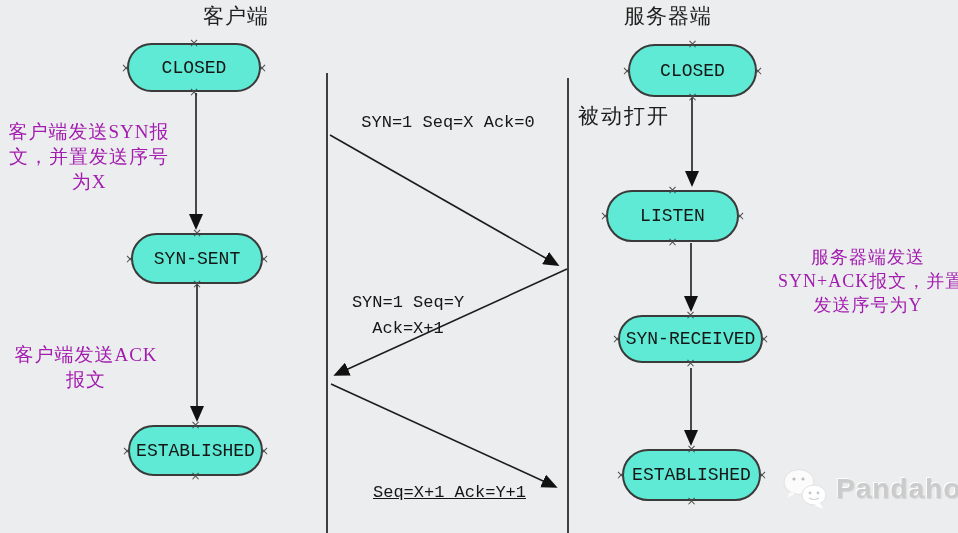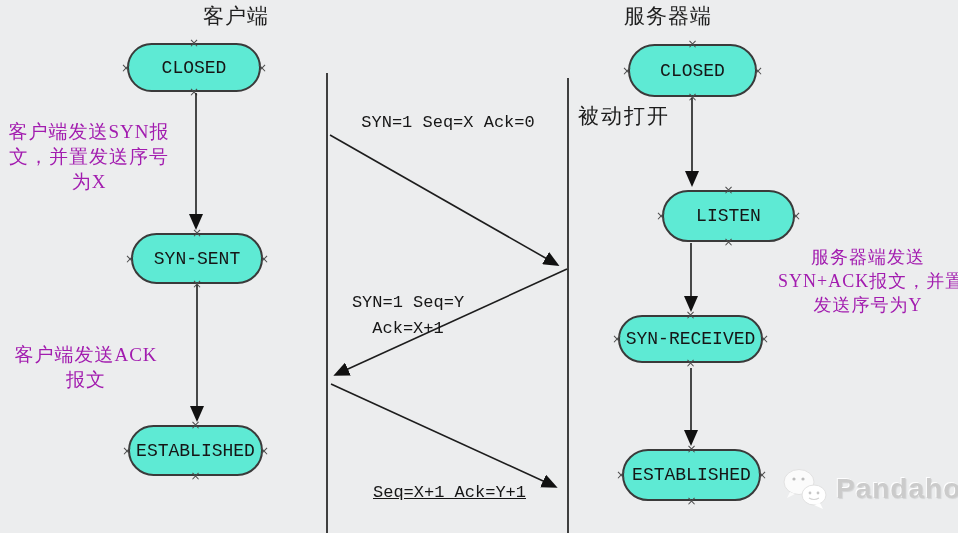--- a/index.html
+++ b/index.html
@@ -127,21 +127,21 @@
     <span class="cp cp-r"></span>
   </div>
 
   <div class="node" style="left:628px;top:44px;width:129px;height:53px;">
     <span>CLOSED</span>
     <span class="cp cp-t"></span>
     <span class="cp cp-b"></span>
     <span class="cp cp-l"></span>
     <span class="cp cp-r"></span>
   </div>
-  <div class="node" style="left:662px;top:190px;width:133px;height:52px;">
+  <div class="node" style="left:606px;top:190px;width:133px;height:52px;">
     <span>LISTEN</span>
     <span class="cp cp-t"></span>
     <span class="cp cp-b"></span>
     <span class="cp cp-l"></span>
     <span class="cp cp-r"></span>
   </div>
   <div class="node" style="left:618px;top:315px;width:145px;height:48px;">
     <span>SYN-RECEIVED</span>
     <span class="cp cp-t"></span>
     <span class="cp cp-b"></span>

